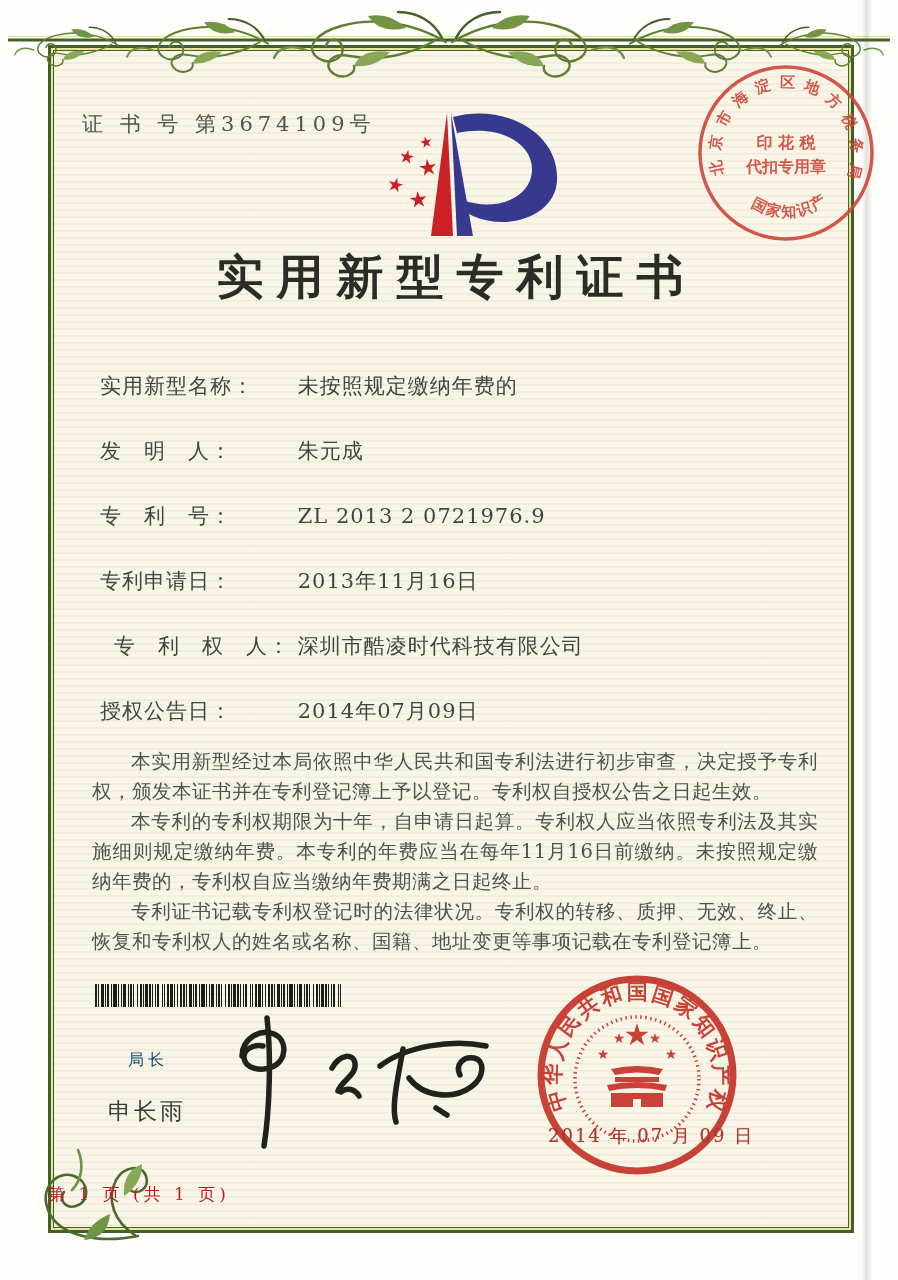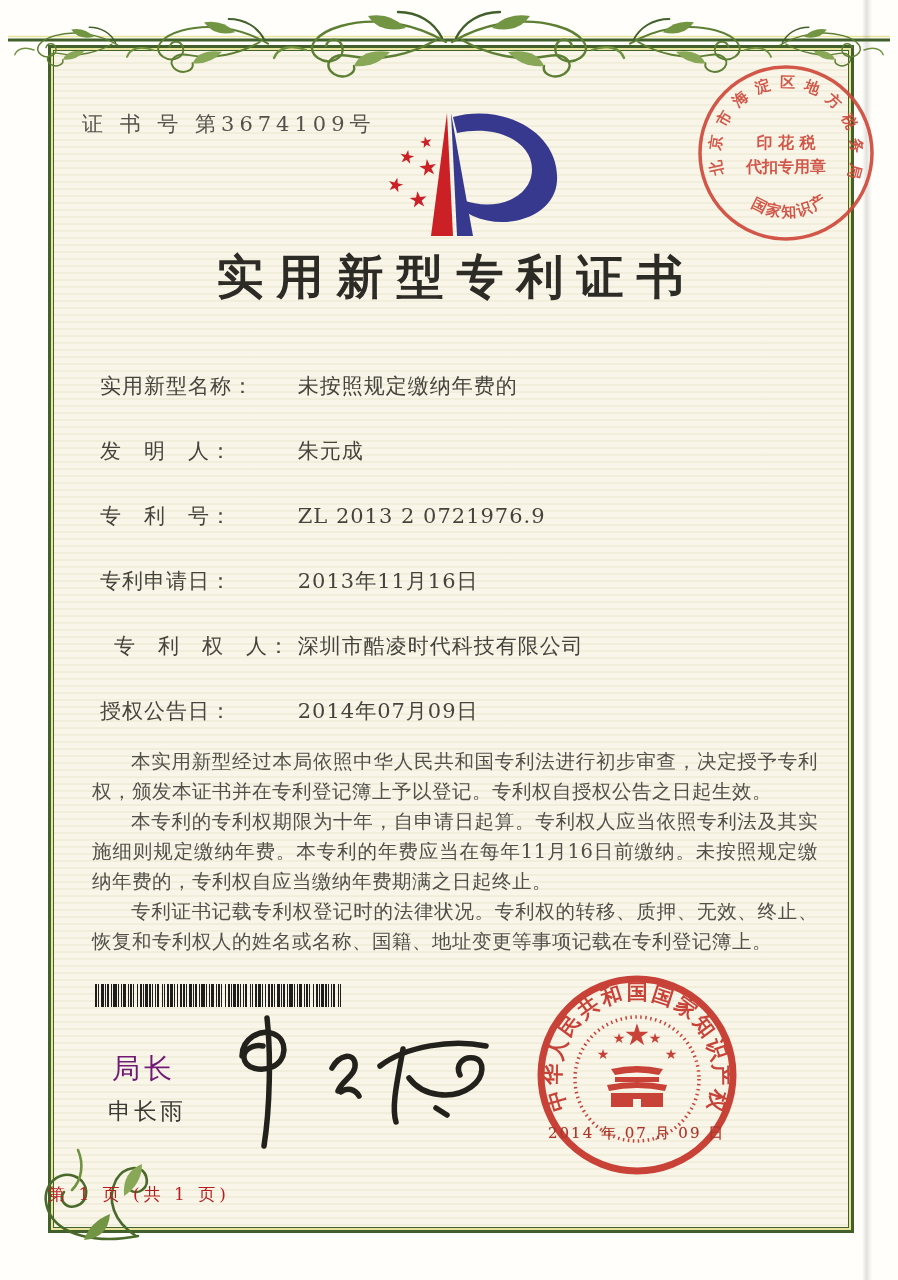--- a/index.html
+++ b/index.html
@@ -42,27 +42,27 @@
   .field-label { display:inline-block; min-width:190px;font-family:Liberation Mono, monospace; }
   .field-value { display:inline-block; }
   .row-0 { top:372px; } .row-1 { top:437px; } .row-2 { top:502px; }
   .row-3 { top:567px; } .row-4 { top:632px;text-align:right; } .row-5 { top:697px; }
   .paragraphs { position:absolute; left:92px; top:747px; width:726px; z-index:3; }
   .paragraphs p {
     text-indent:2em; font-size:19.5px; line-height:30px; color:#53504a;
     letter-spacing:.5px; text-align:justify;
   }
   .barcode { position:absolute; left:95px; top:984px; z-index:3; }
-  .signer-title { position:absolute; left:112px; top:1050px; z-index:3; font-size:28px; color:#701a75; letter-spacing:4px; }
+  .signer-title { position:absolute; left:128px; top:1050px; z-index:3; font-size:16px; color:#0c4a6e; letter-spacing:4px; }
   .signer-name  { position:absolute; left:108px; top:1096px; z-index:3; font-size:23px; color:#3c3a34; letter-spacing:3px; }
   .signature { position:absolute; left:212px; top:1012px; z-index:3; }
   .seal { position:absolute; left:533px; top:971px; z-index:4; opacity:.93; }
   .seal-date {
     position:absolute; left:548px; top:1124px; z-index:5;
-    font-size:15px; color:#a9372a; letter-spacing:2px; white-space:nowrap;
+    font-size:18px; color:#a9372a; letter-spacing:2px; white-space:nowrap;
     text-shadow:0 0 1px rgba(169,55,42,.4);
   }
   .page-footer {
     position:absolute; left:48px; top:1183px; width:806px; z-index:3;
     text-align:left; font-size:17px; color:#b91c1c; letter-spacing:4px;
   }
 </style>
 </head>
 <body>
 

